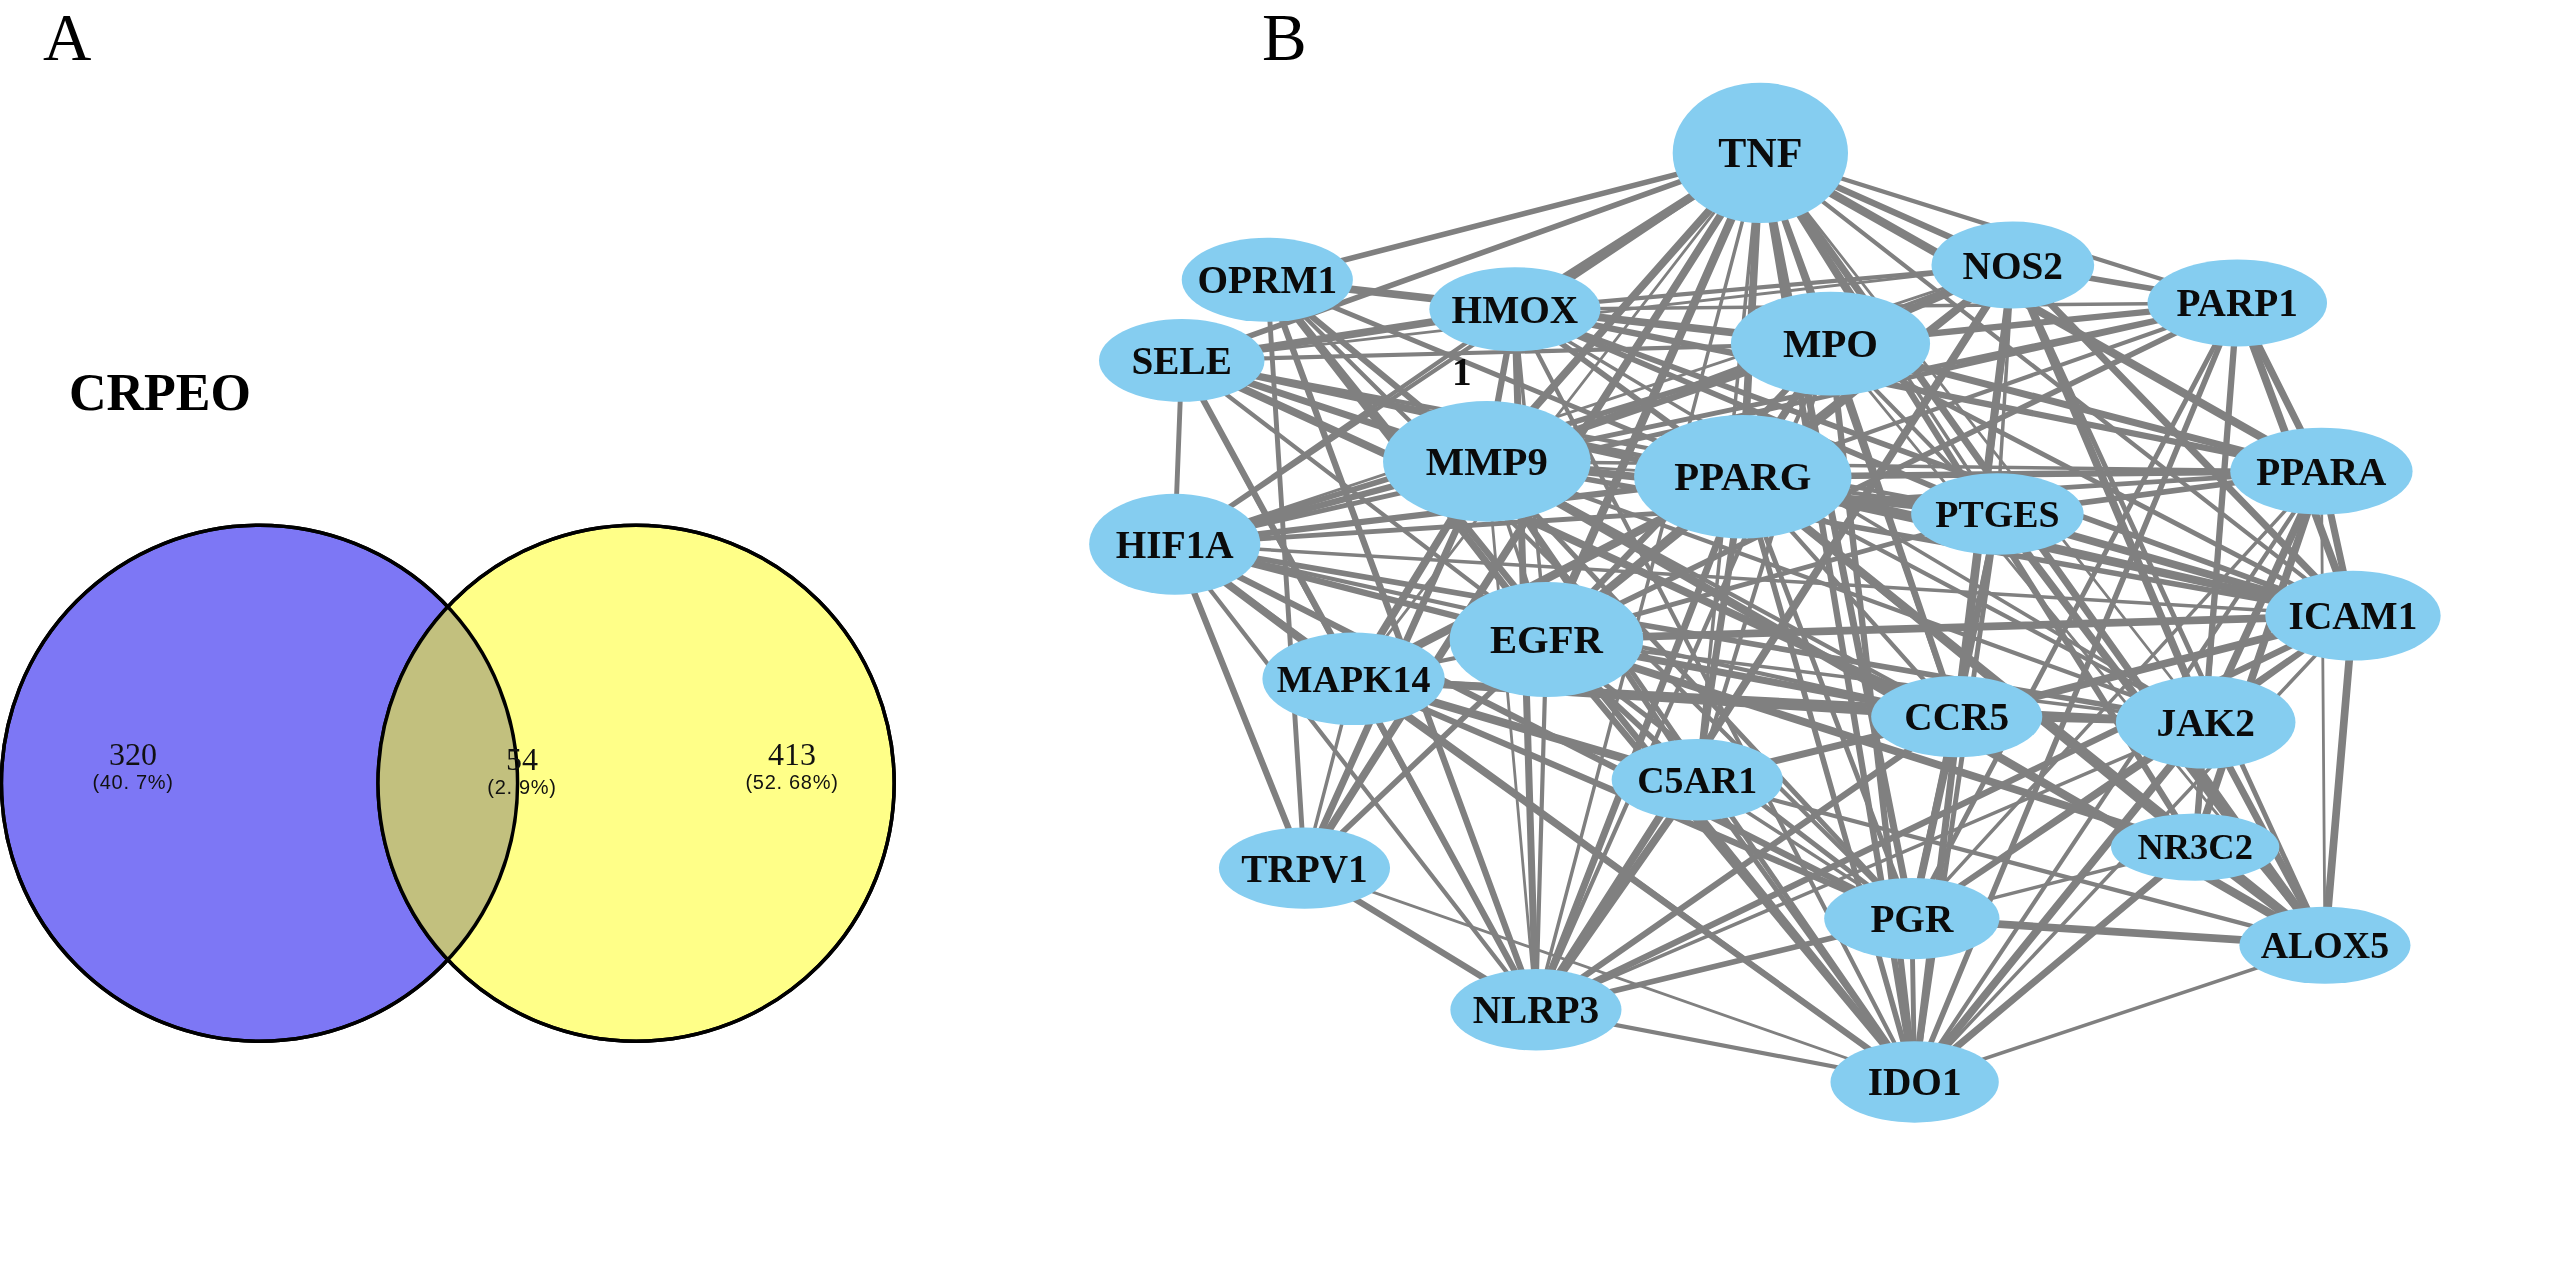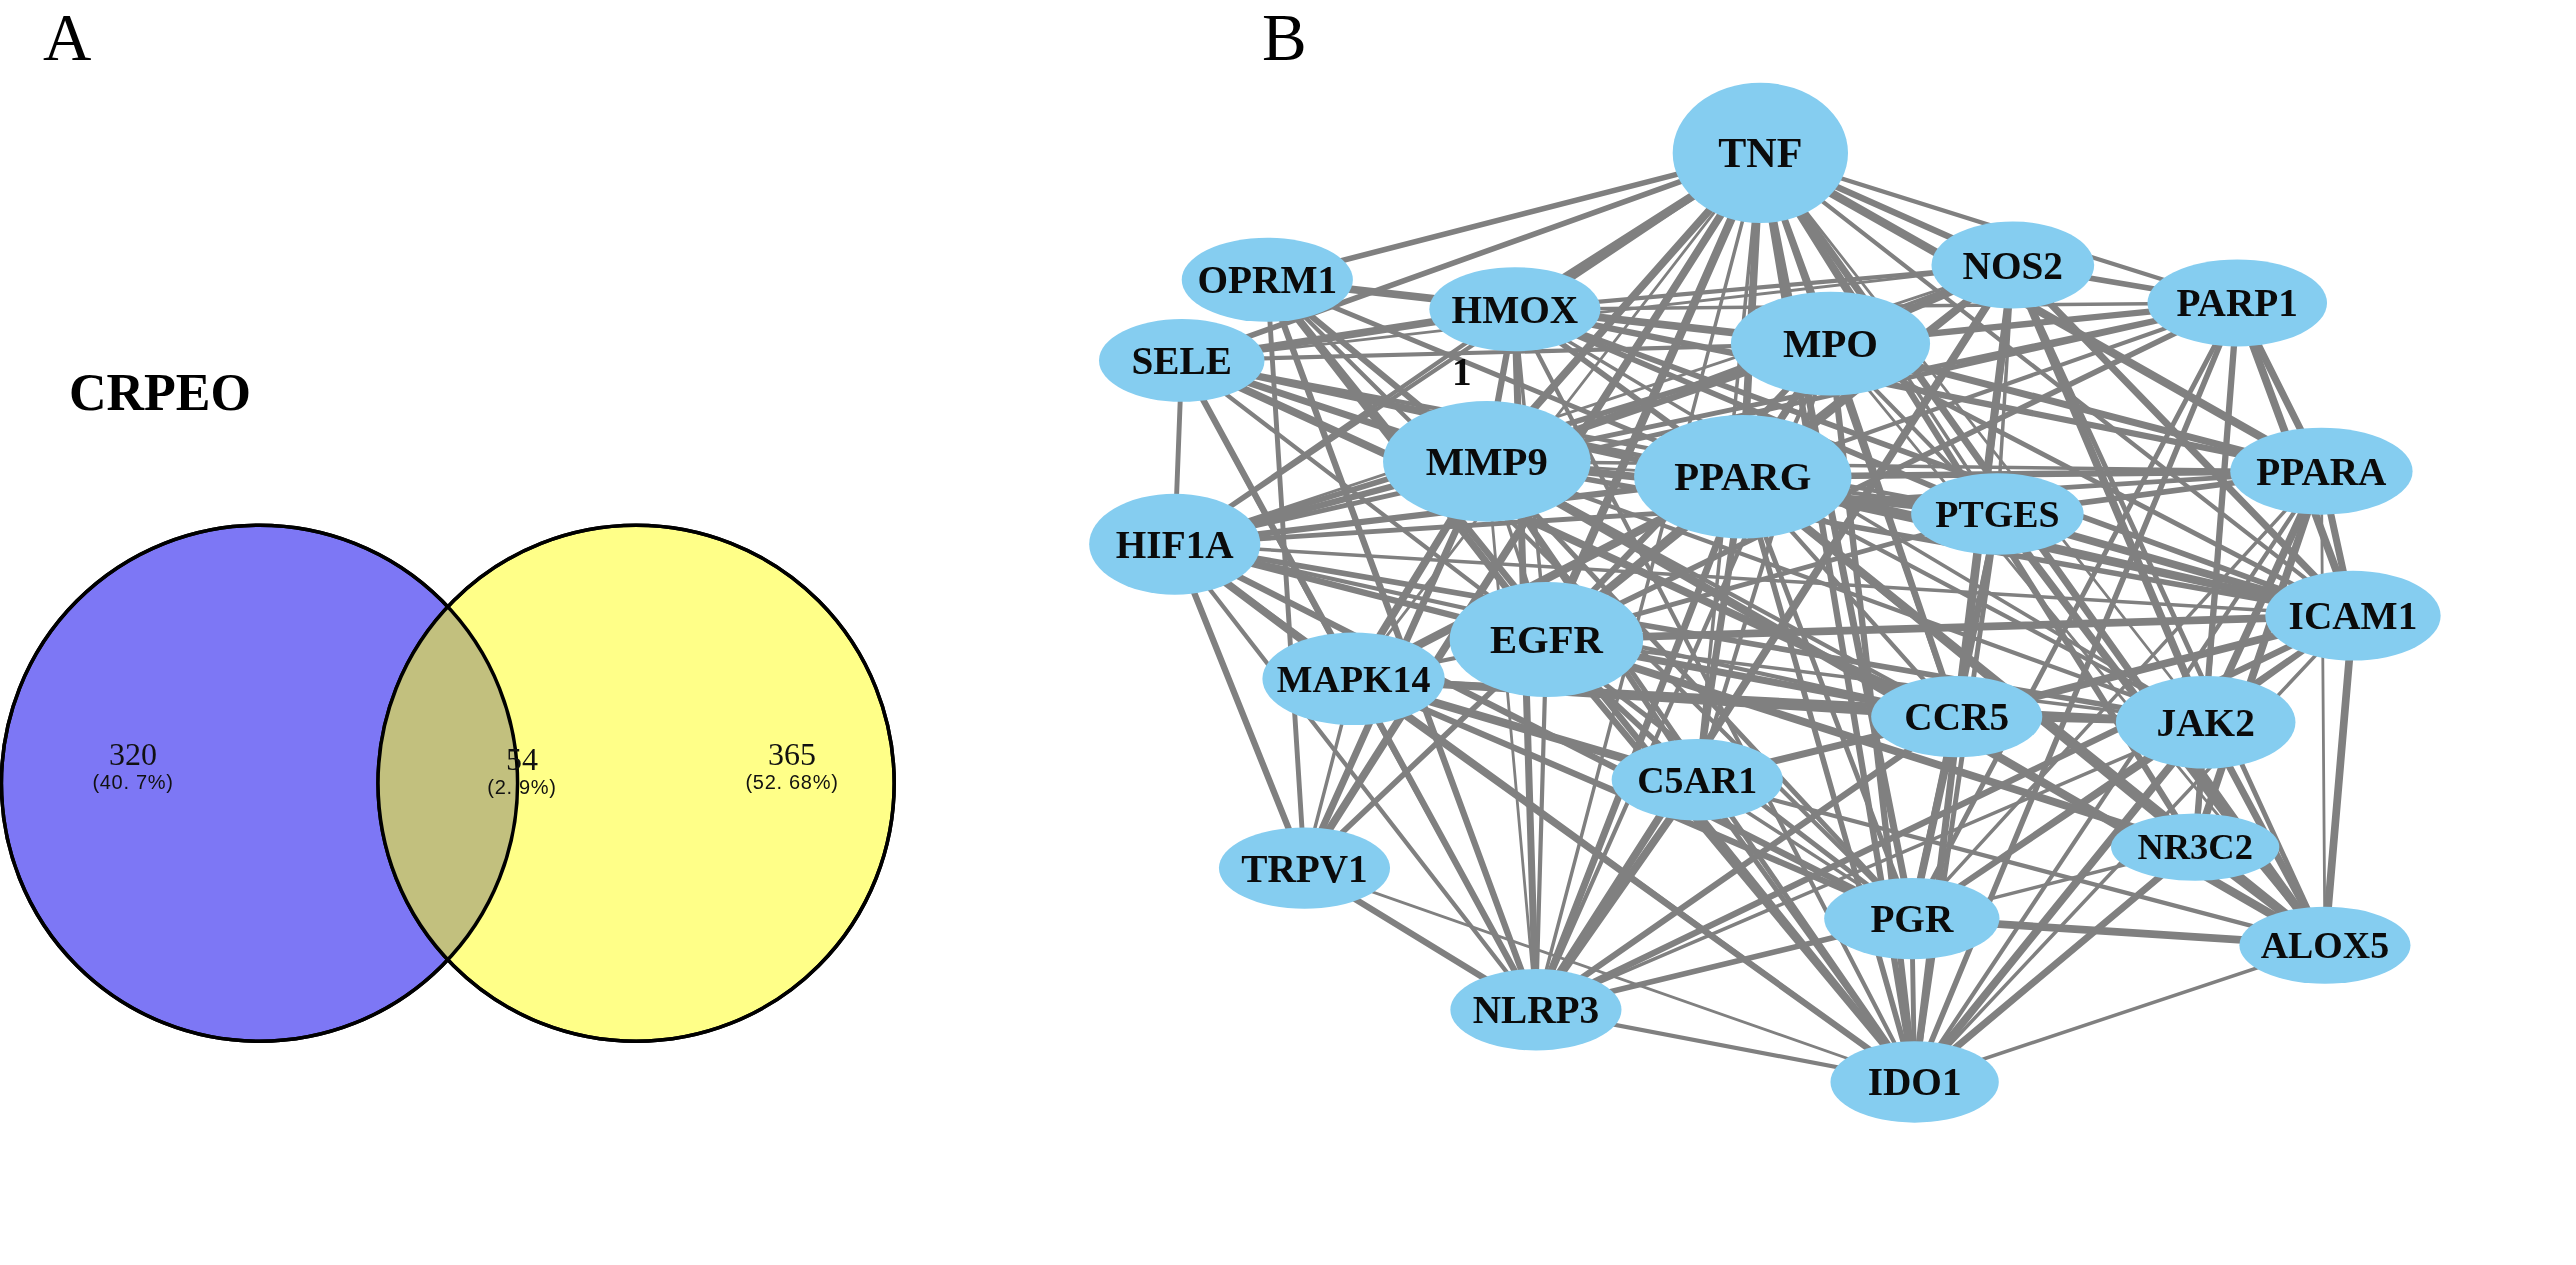--- a/index.html
+++ b/index.html
@@ -131,21 +131,21 @@
     <span class="count">320</span>
     <span class="pct">(40. 7%)</span>
   </div>
 
   <div class="venn-count-group" id="venn-region-overlap">
     <span class="count">54</span>
     <span class="pct">(2. 9%)</span>
   </div>
 
   <div class="venn-count-group" id="venn-region-right">
-    <span class="count">365</span>
+    <span class="count">413</span>
     <span class="pct">(52. 68%)</span>
   </div>
 </div>
 
 <div id="panel-b">
   <div class="panel-label" id="panel-b-label" style="left:210px; top:4.2px;">B</div>
 
   <svg id="network-svg" viewBox="0 0 2173 1804" preserveAspectRatio="none">
     <g id="edge-layer">
         <line x1="1010" y1="218" x2="1370" y2="378" class="edge-line" stroke="#808080" stroke-width="9"></line>

